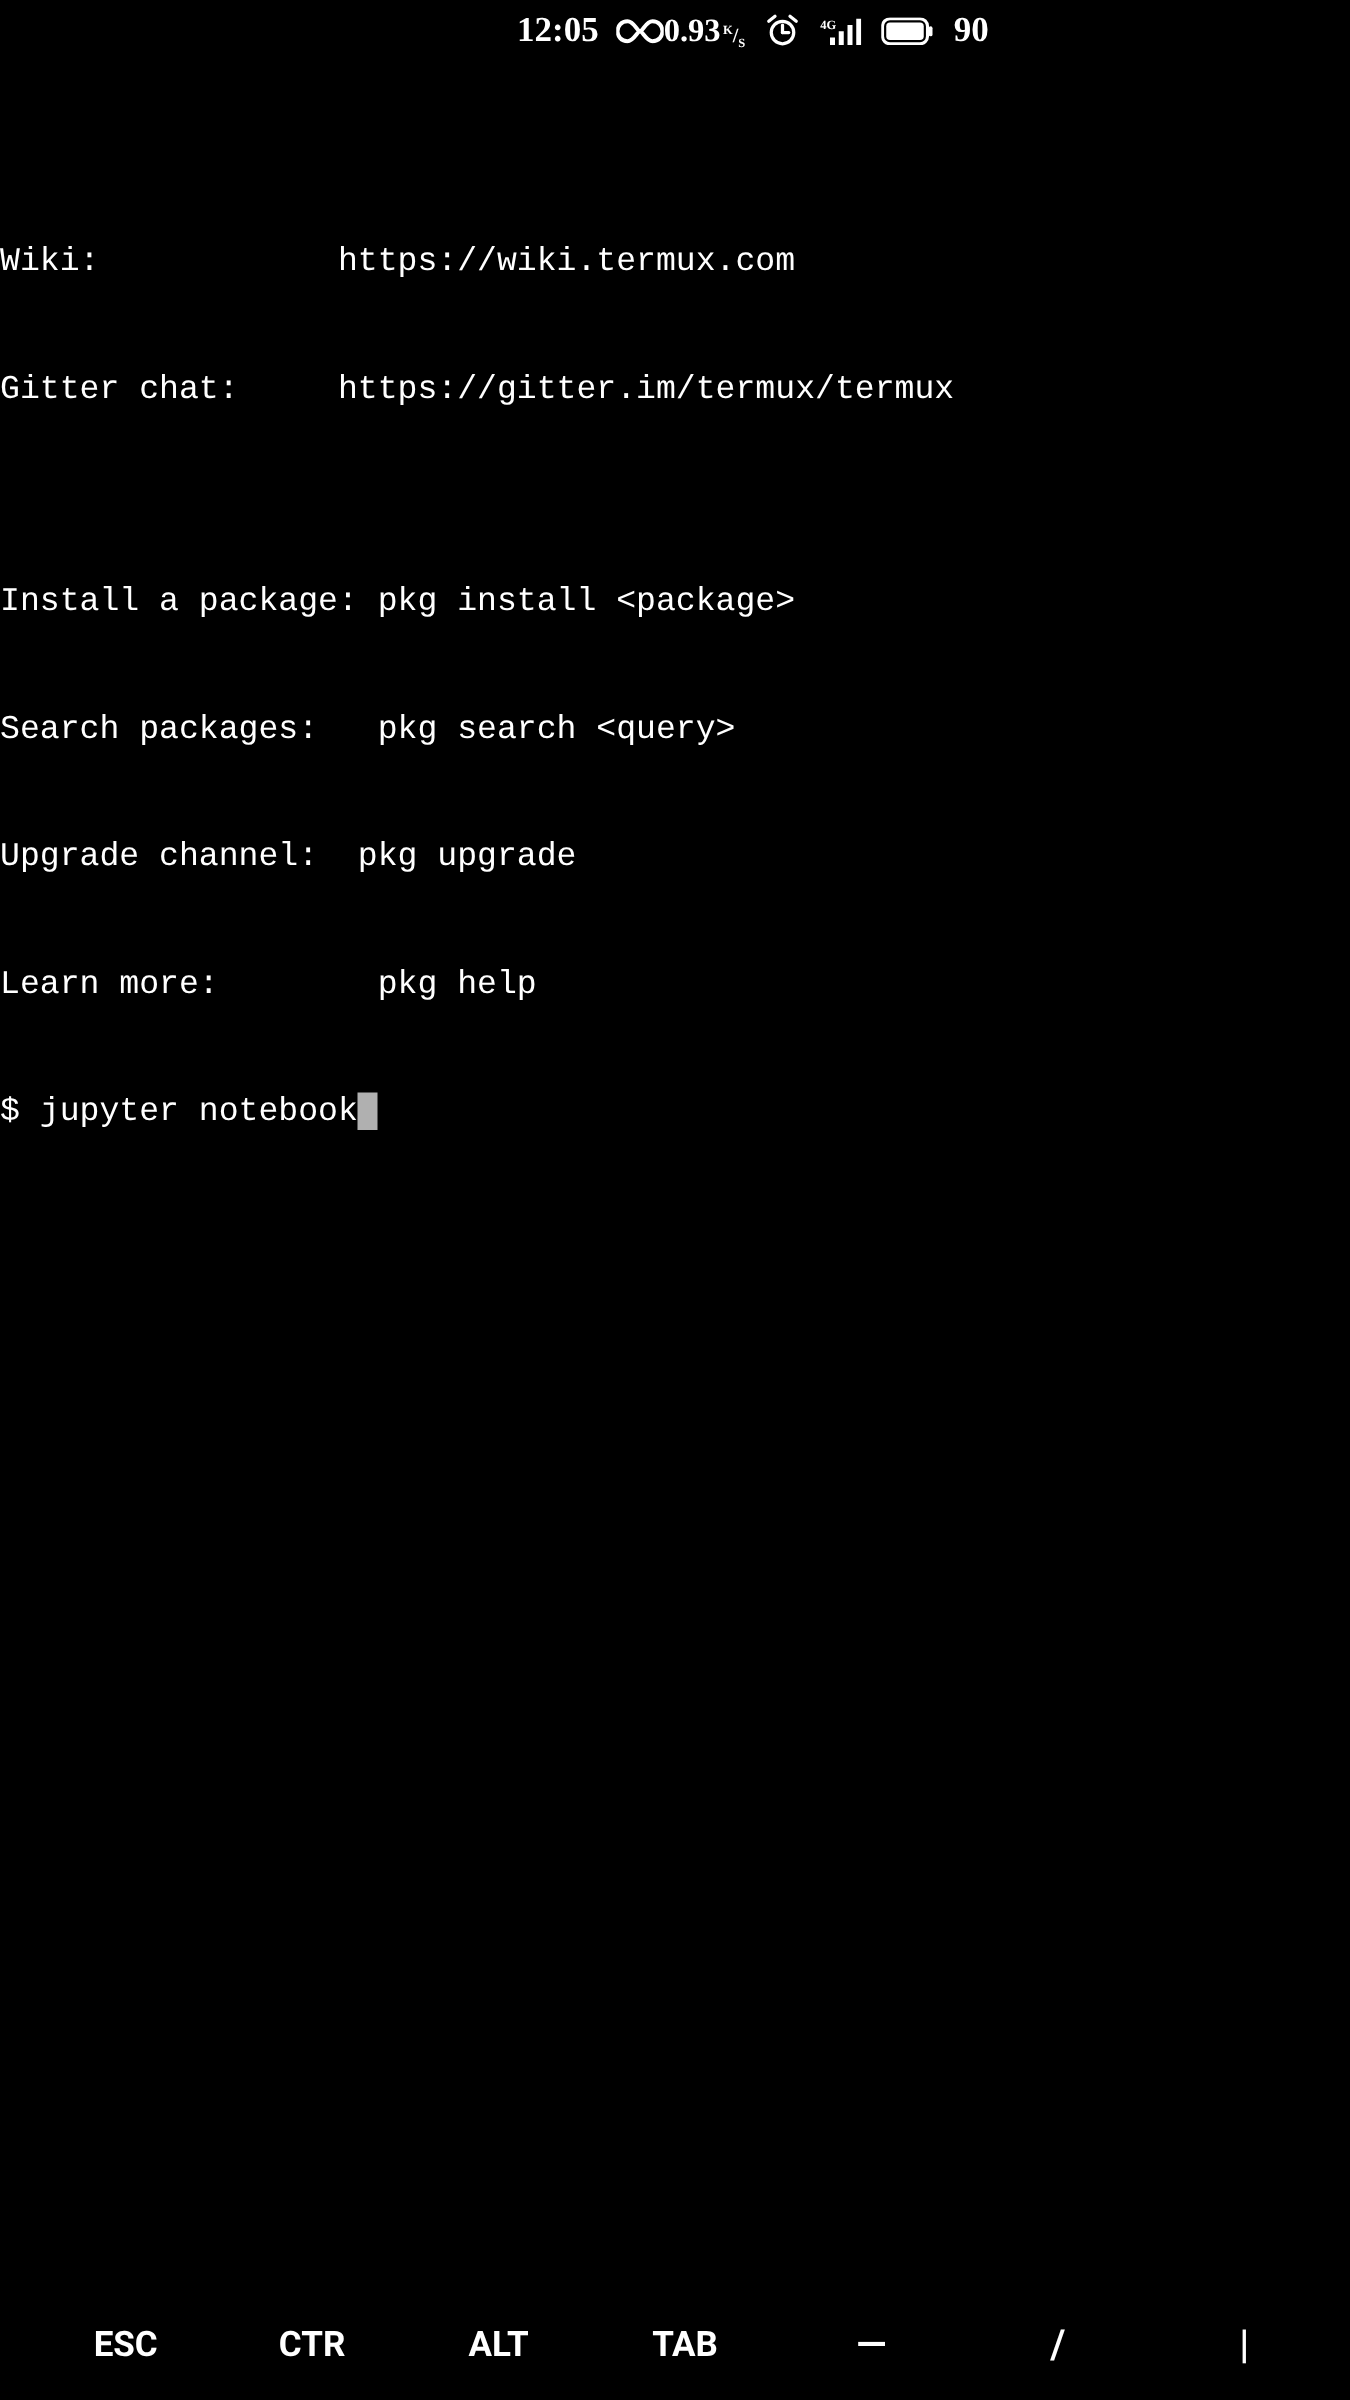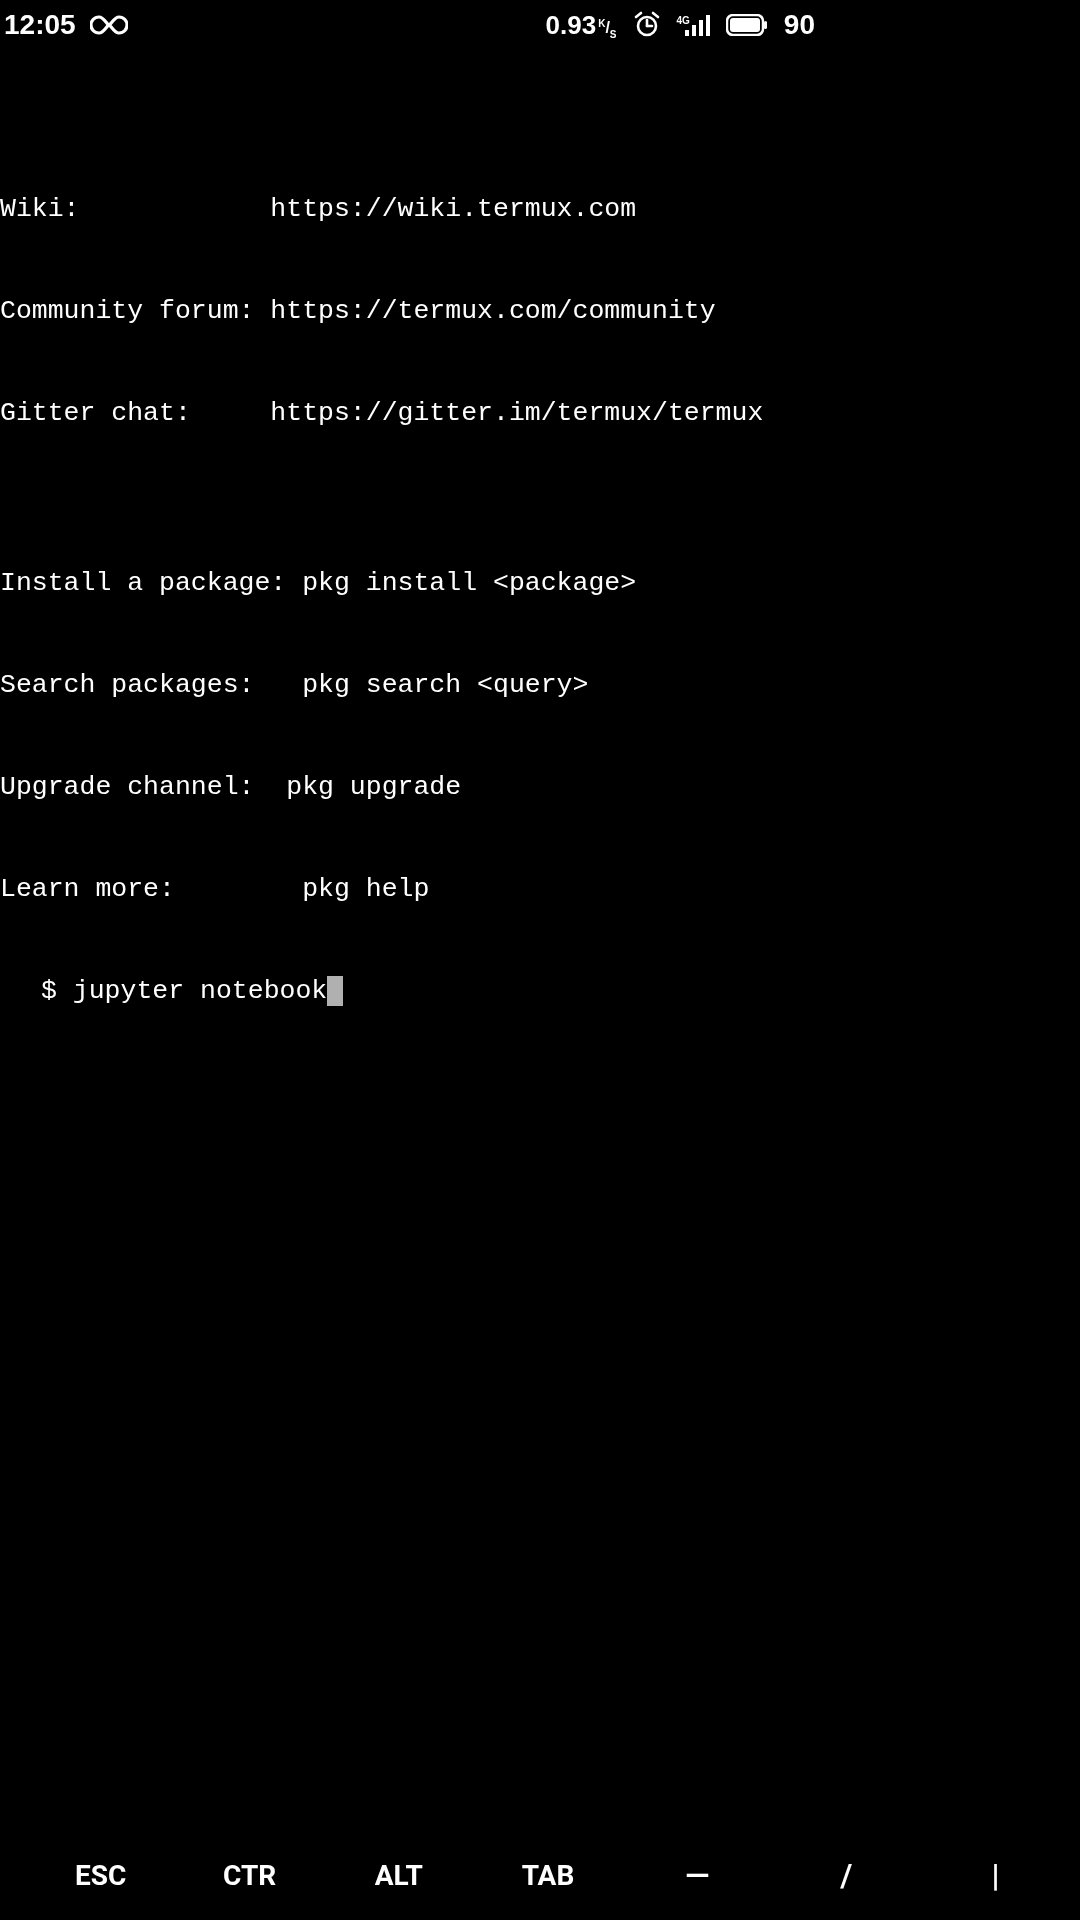--- a/index.html
+++ b/index.html
@@ -6,25 +6,25 @@
     html, body {
       width: 819px;
       height: 1456px;
       background: #000;
       color: #fff;
       font-family: "Courier New", monospace;
       overflow: hidden;
     }
     .status-bar {
       display: flex;
-      justify-content: space-between;
+      justify-content: flex-end;
       align-items: center;
       height: 50px;
-      padding: 0 4px;
-      font-family: Liberation Sans, sans-serif;
+      padding: 0 28px;
+      font-family: Liberation Serif, serif;
       font-weight: 700;
       font-size: 28px;
     }
     .status-left, .status-right {
       display: flex;
       align-items: center;
       gap: 14px;
     }
     .status-right { gap: 16px; }
     .infinity-icon svg, .alarm-icon svg, .signal-icon svg, .battery-icon svg {
@@ -37,21 +37,21 @@
     .terminal {
       font-family: "Courier New", Courier, monospace;
       font-size: 26.5px;
       line-height: 34px;
       white-space: pre-wrap;
       word-break: break-all;
       padding: 6px 0 0 0;
       letter-spacing: 0px;
     }
     .terminal .line { display:block; }
-    .prompt-line { display:flex; flex-wrap: wrap; padding-left: 41px; }
+    .prompt-line { display:flex; flex-wrap: wrap; }
     .cursor {
       display:inline-block;
       width: 16px;
       height: 30px;
       background: #b0b0b0;
       vertical-align: text-bottom;
       margin-top:2px;
     }
     .extra-keys {
       position: absolute;
@@ -119,21 +119,20 @@
         <rect x="38" y="7" width="3" height="8" rx="1.5" fill="#fff"></rect>
       </svg>
     </span>
     <span>90</span>
   </div>
 </div>
 
 <div class="terminal">
   <span class="line"></span>
   <span class="line">Wiki:            https://wiki.termux.com</span>
-  <span class="line">Community forum: https://termux.com/community</span>
   <span class="line">Gitter chat:     https://gitter.im/termux/termux</span>
   <span class="line"></span>
   <span class="line">Install a package: pkg install &lt;package&gt;</span>
   <span class="line">Search packages:   pkg search &lt;query&gt;</span>
   <span class="line">Upgrade channel:  pkg upgrade</span>
   <span class="line">Learn more:        pkg help</span>
   <span class="line prompt-line"><span>$ </span><span>jupyter notebook</span><span class="cursor"></span></span>
 </div>
 
 <div class="extra-keys">

